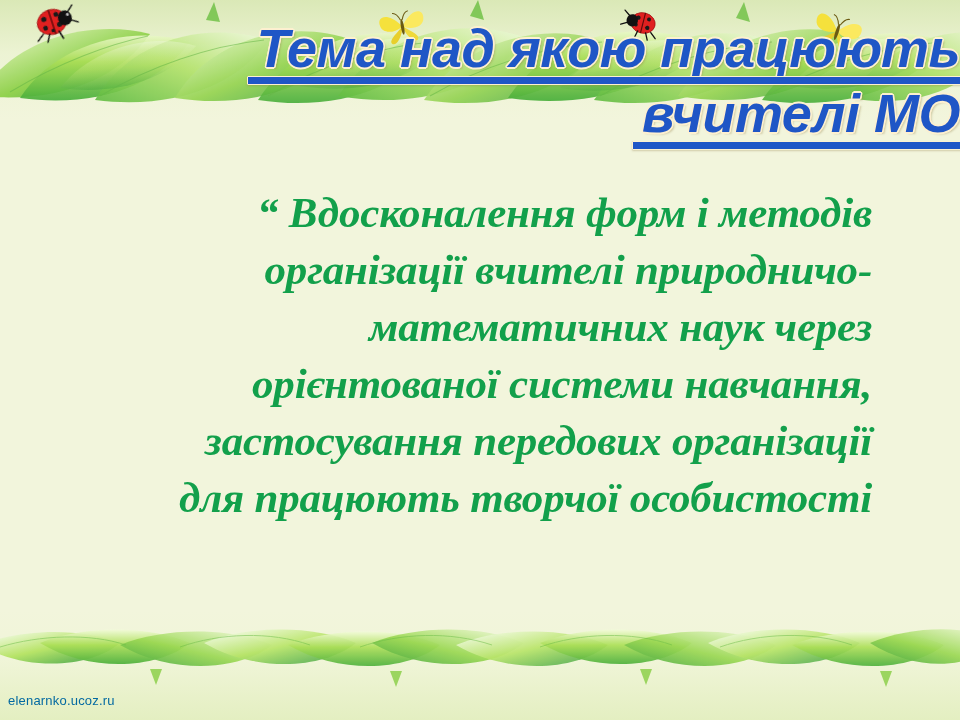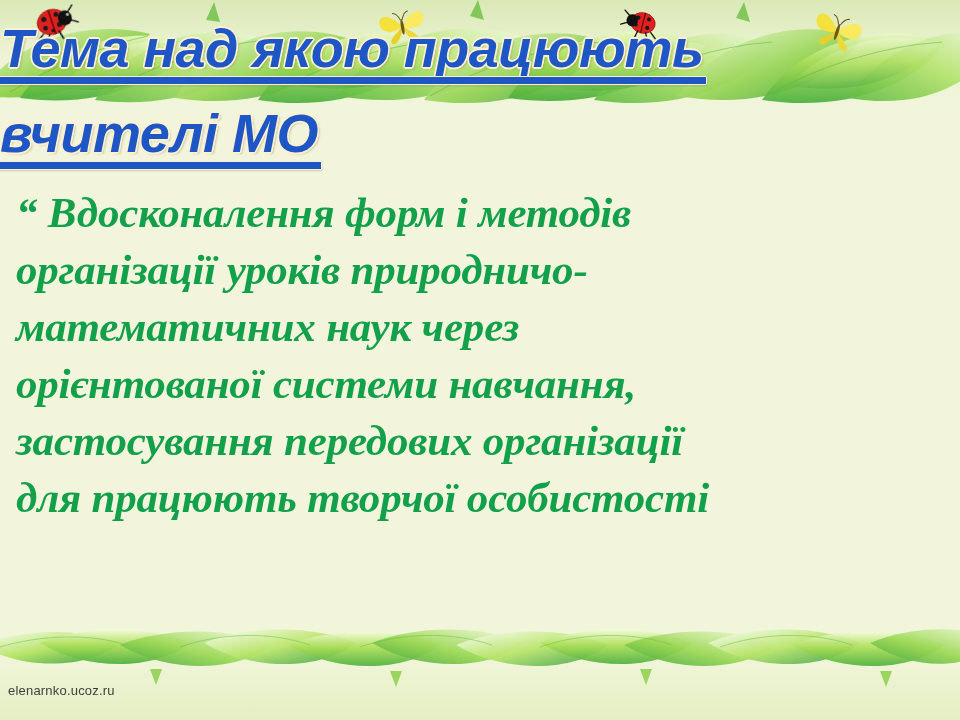--- a/index.html
+++ b/index.html
@@ -53,21 +53,21 @@
   }
   .leaf-svg.top { top: 0; }
   .leaf-svg.bottom { bottom: 0; }
 
   
   .title-block {
     position: absolute;
     top: 18px;
     left: 0;
     width: 960px;
-    text-align: left;
+    text-align: right;
     z-index: 5;
   }
   .title-line {
     display: block;
     font-family: "Liberation Sans", sans-serif;
     font-weight: bold;
     font-style: italic;
     font-size: 54px;
     line-height: 61px;
     letter-spacing: -0.5px;
@@ -90,52 +90,52 @@
     position: absolute;
     left: -10px;
     right: -4px;
     bottom: -2px;
     height: 7px;
     background: #1f56c6;
     border: 1.5px solid #fdf0d0;
     border-radius: 1px;
     box-shadow: 0 1px 2px rgba(150,130,70,0.35);
   }
-  .title-line.line2 { margin-top: 20px; }
+  .title-line.line2 { margin-top: 0; }
 
   
   .quote-block {
     position: absolute;
     top: 184px;
-    left: 16px;
+    left: 0;
     width: 872px;
-    text-align: left;
+    text-align: right;
     z-index: 4;
   }
   .quote-line {
     display: block;
     font-family: "Liberation Serif", serif;
     font-weight: bold;
     font-style: italic;
     font-size: 43px;
     line-height: 57px;
     color: #12a04b;
     white-space: nowrap;
     letter-spacing: -0.2px;
   }
 
   
   .watermark {
     position: absolute;
     left: 8px;
-    bottom: 22px;
+    bottom: 12px;
     font-family: "Liberation Sans", sans-serif;
     font-size: 13px;
     letter-spacing: 0.2px;
-    color: #404040;
+    color: #0369a1;
     z-index: 9;
   }
 </style>
 </head>
 <body>
 
 <div class="slide">
 
   <div class="leaf-band top"></div>
   <svg class="leaf-svg top" width="960" height="130" viewBox="0 0 960 130">
@@ -257,21 +257,21 @@
     </g>
   </svg>
 
   <div class="title-block">
     <div class="title-line line1"><span class="title-inner">Тема над якою працюють</span></div>
     <div class="title-line line2"><span class="title-inner">вчителі МО</span></div>
   </div>
 
   <div class="quote-block">
     <span class="quote-line">“ Вдосконалення форм і методів</span>
-    <span class="quote-line">організації уроків природничо-</span>
+    <span class="quote-line">організації вчителі природничо-</span>
     <span class="quote-line">математичних наук через</span>
     <span class="quote-line">орієнтованої системи навчання,</span>
     <span class="quote-line">застосування передових організації</span>
     <span class="quote-line">для працюють творчої особистості</span>
   </div>
 
   <div class="leaf-band bottom"></div>
   <svg class="leaf-svg bottom" width="960" height="95" viewBox="0 0 960 95">
     <defs>
       <linearGradient id="blgA" x1="0" y1="0" x2="0" y2="1">

